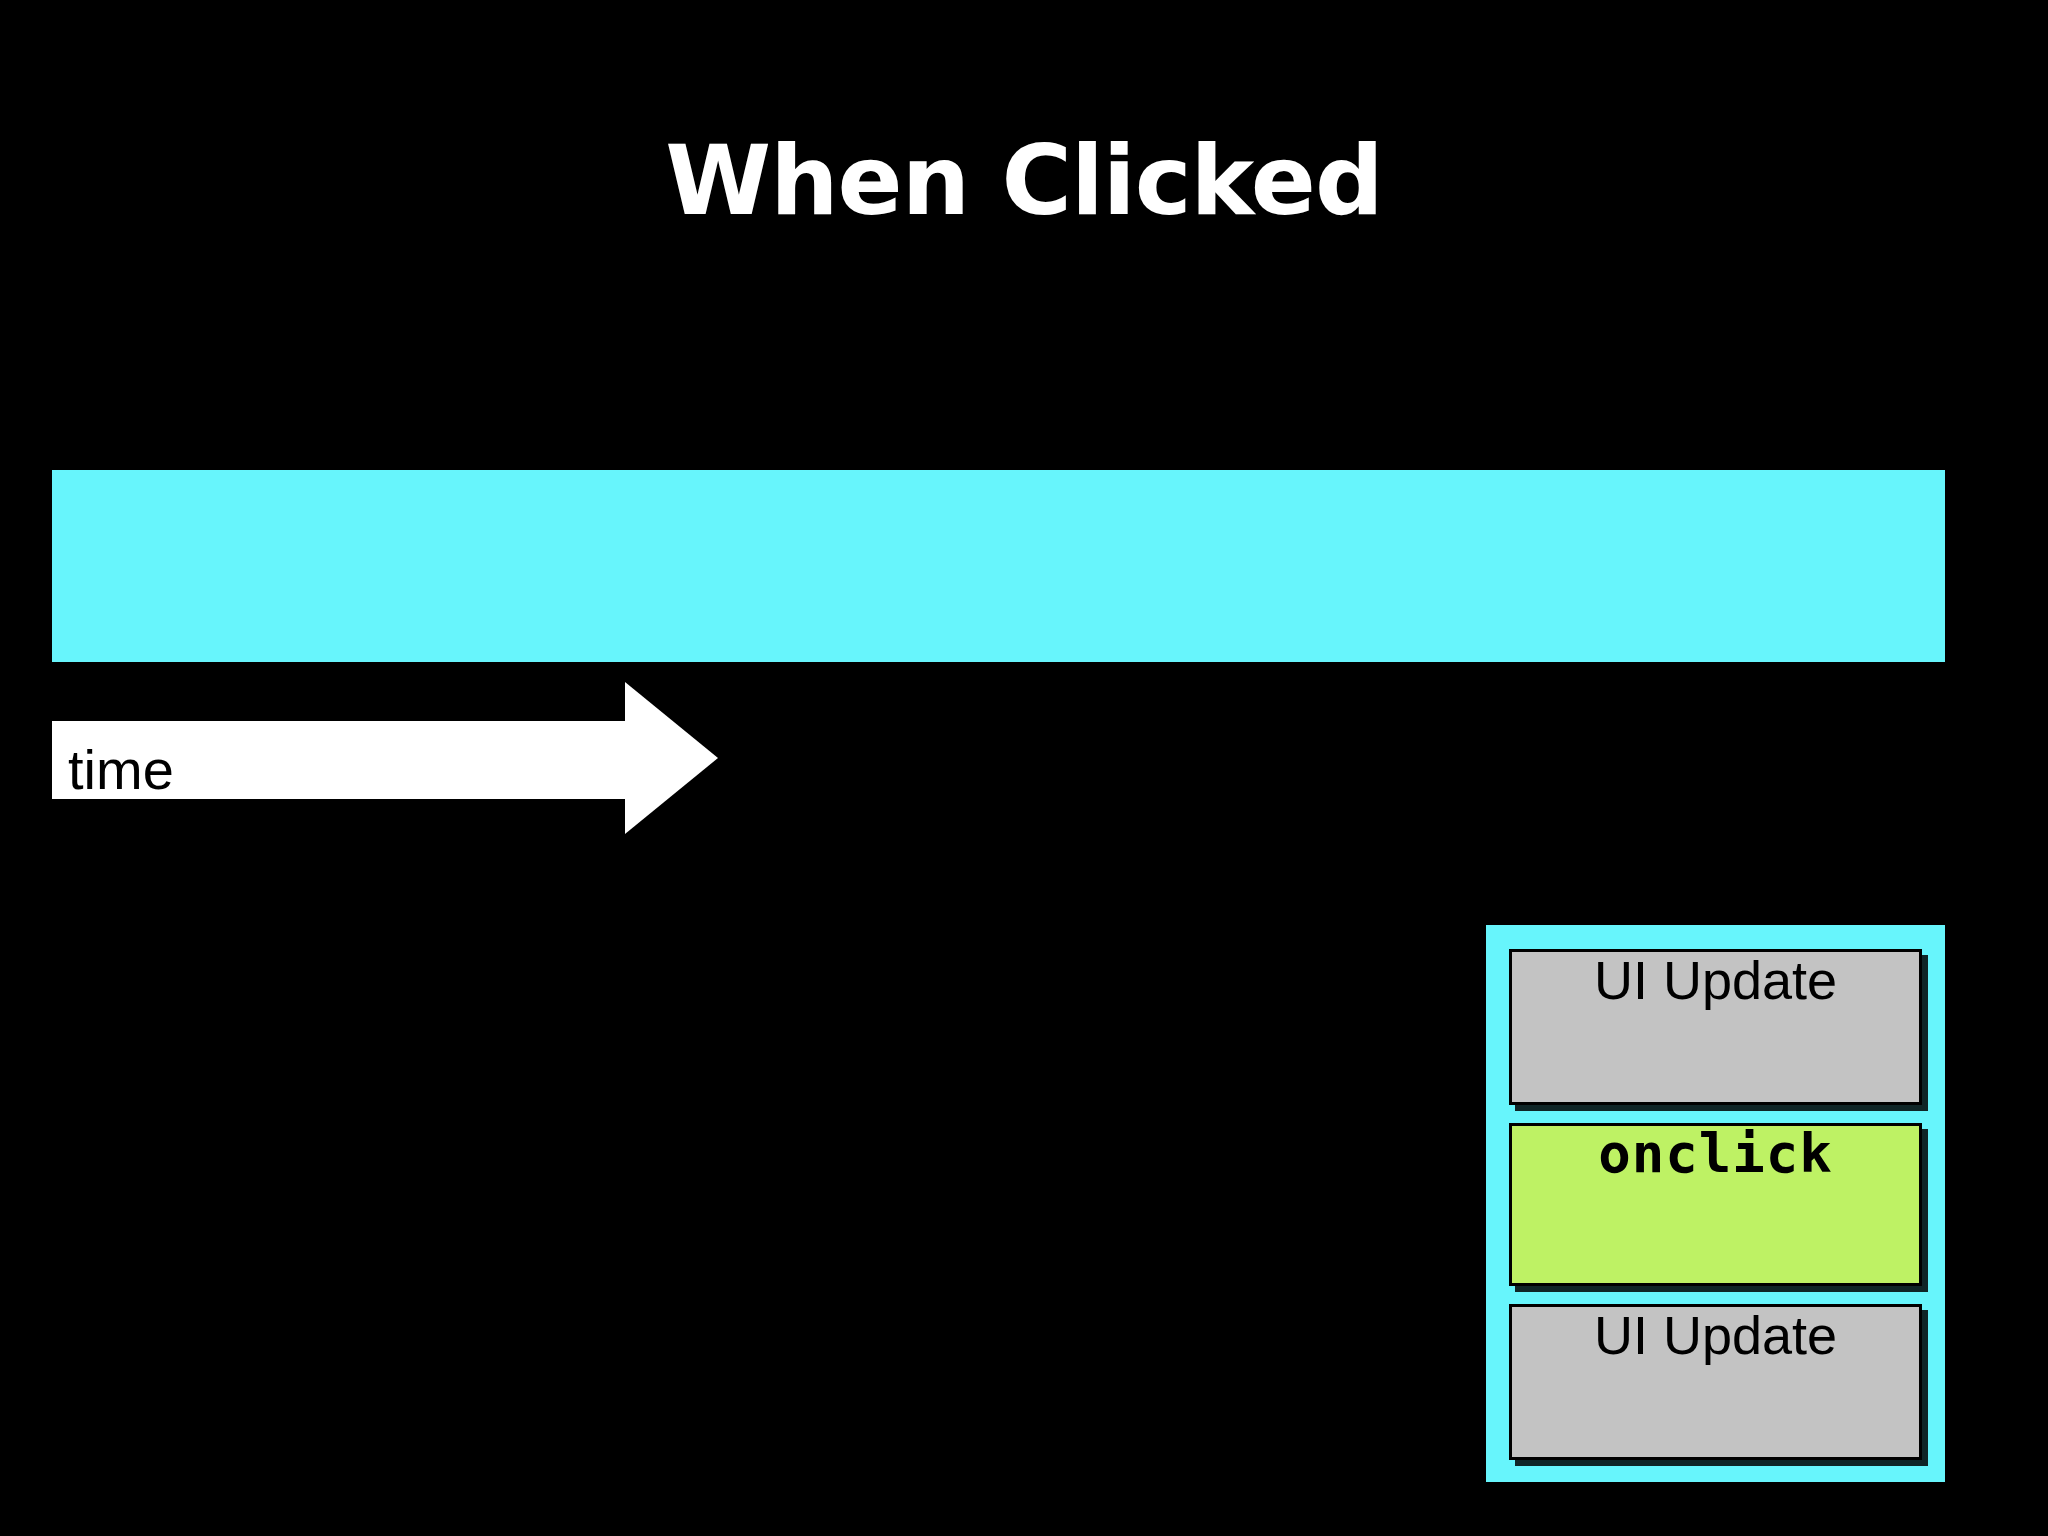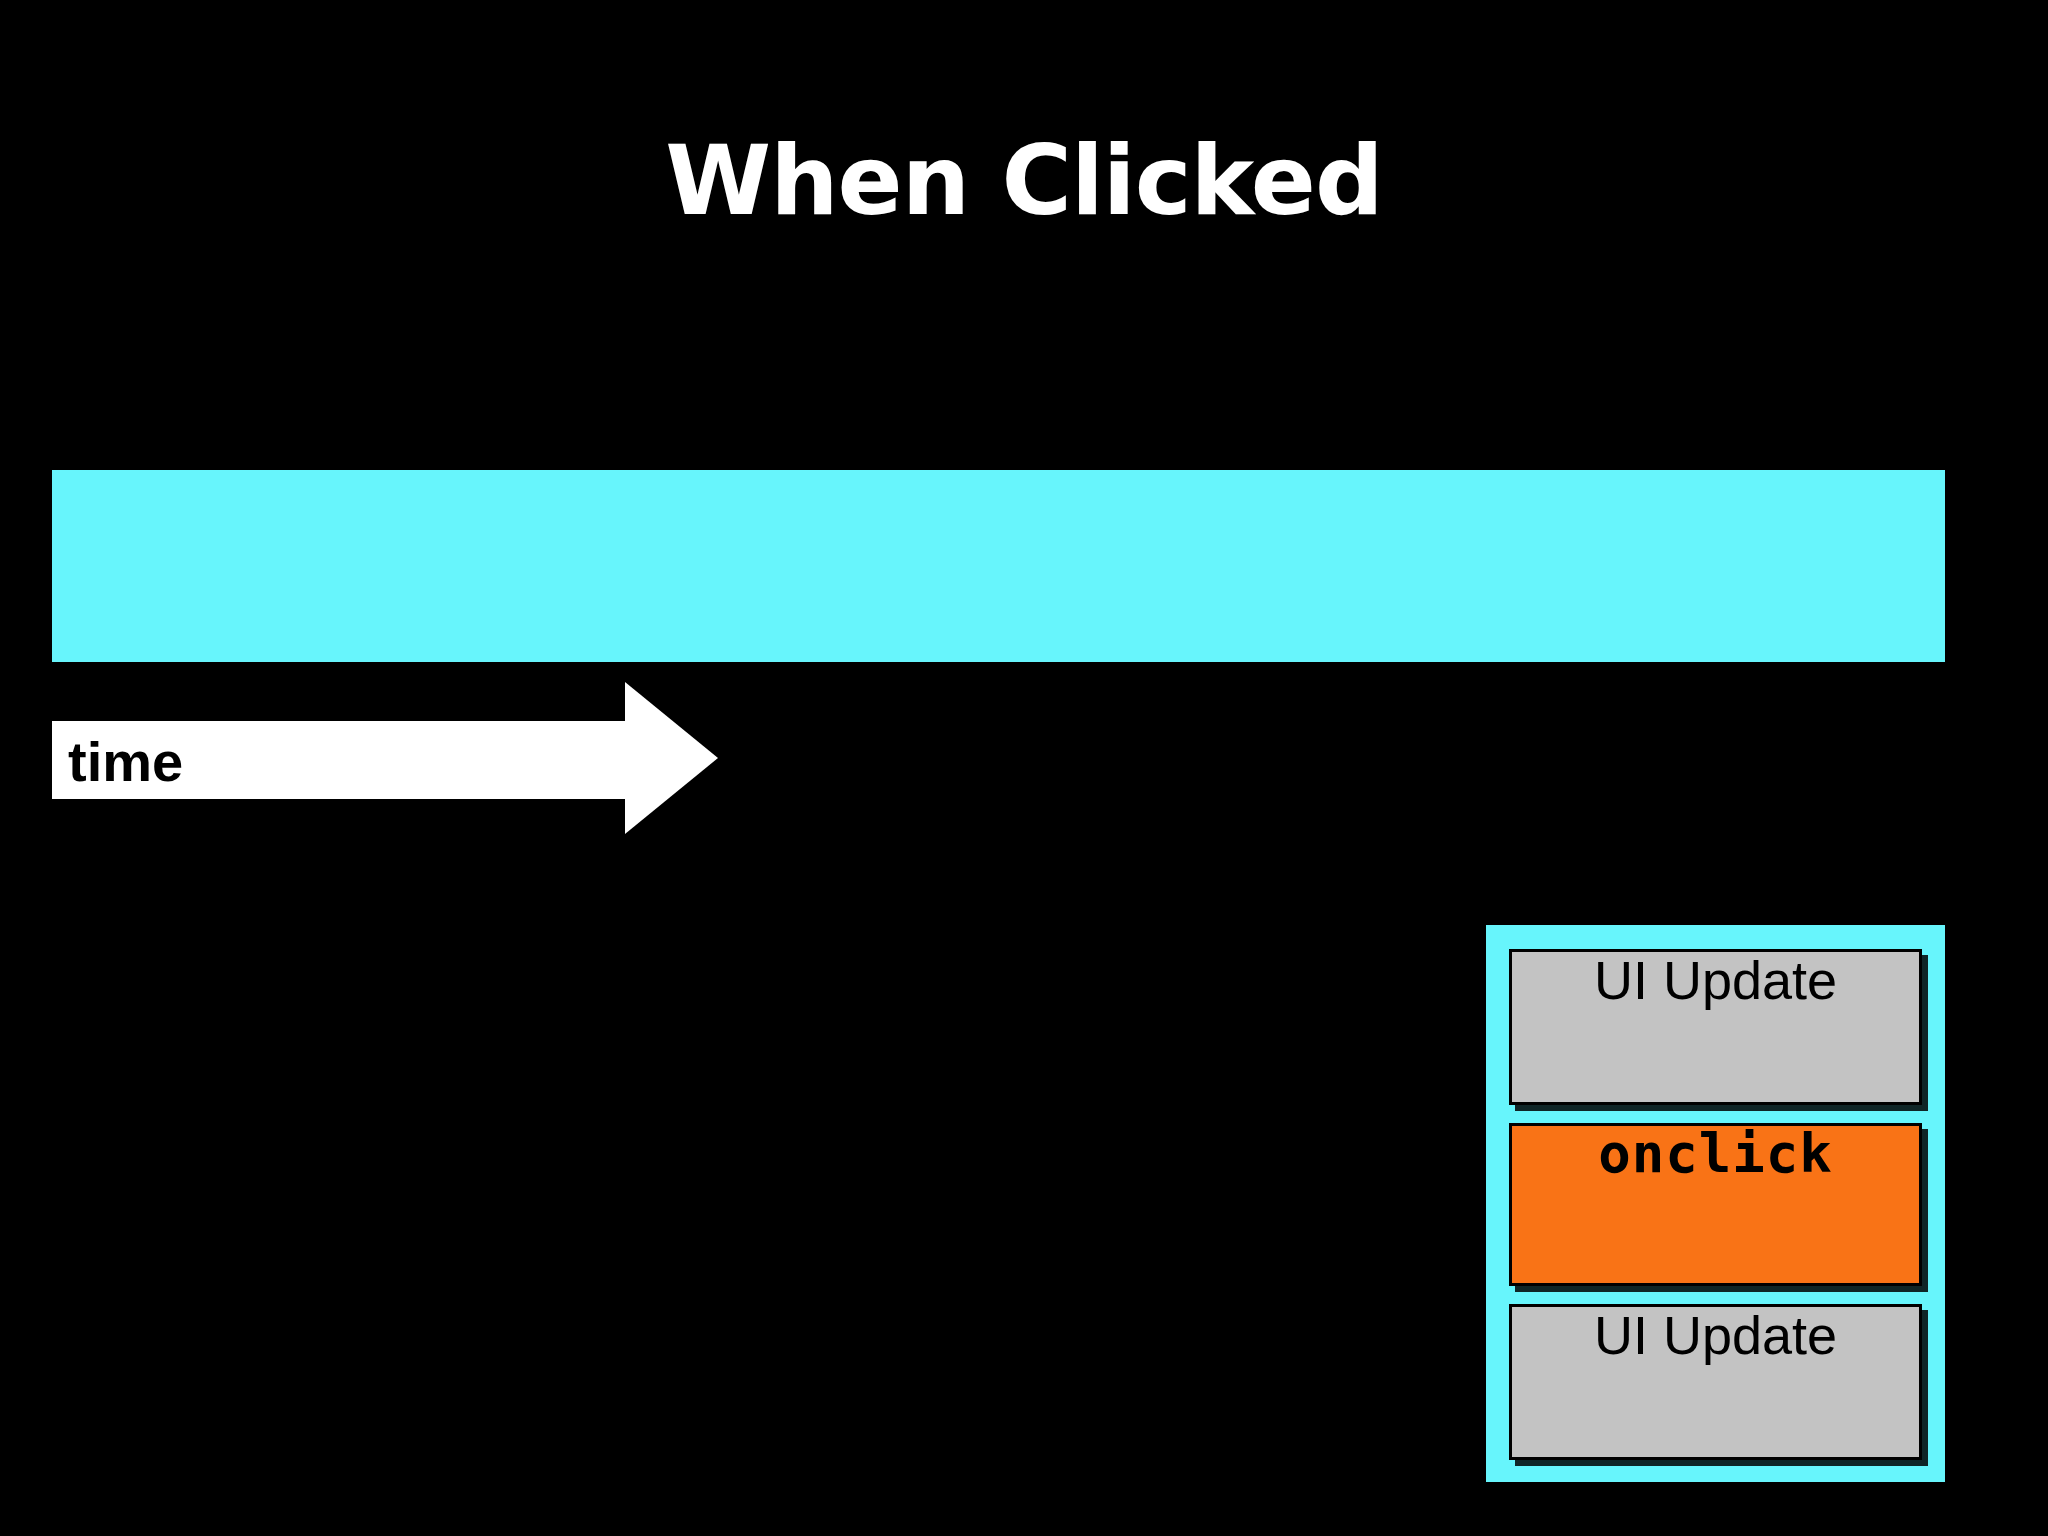--- a/index.html
+++ b/index.html
@@ -69,24 +69,24 @@
     top: 0px;
     width: 0;
     height: 0;
     border-top: 76px solid transparent;
     border-bottom: 76px solid transparent;
     border-left: 93px solid #ffffff;
   }
   #time-arrow-label {
     position: absolute;
     left: 16px;
-    top: 52px;
+    top: 60px;
     color: #000000;
     font-family: "Liberation Sans", sans-serif;
-    font-weight: bold;
+    font-weight: normal;
     font-size: 56px;
     line-height: 56px;
     white-space: nowrap;
   }
 
   
   #event-stack {
     position: absolute;
     left: 1486px;
     top: 925px;
@@ -105,21 +105,21 @@
     display: flex;
     justify-content: center;
     overflow: hidden;
   }
   .stack-box.ui-update {
     height: 156px;
     background: #c3c3c3;
   }
   .stack-box.handler {
     height: 163px;
-    background: #f97316;
+    background: #bef264;
     margin: 18px 0;
   }
   .box-label {
     color: #000000;
     font-family: "Liberation Sans", sans-serif;
     font-weight: normal;
     font-size: 54px;
     line-height: 56px;
     white-space: nowrap;
   }

